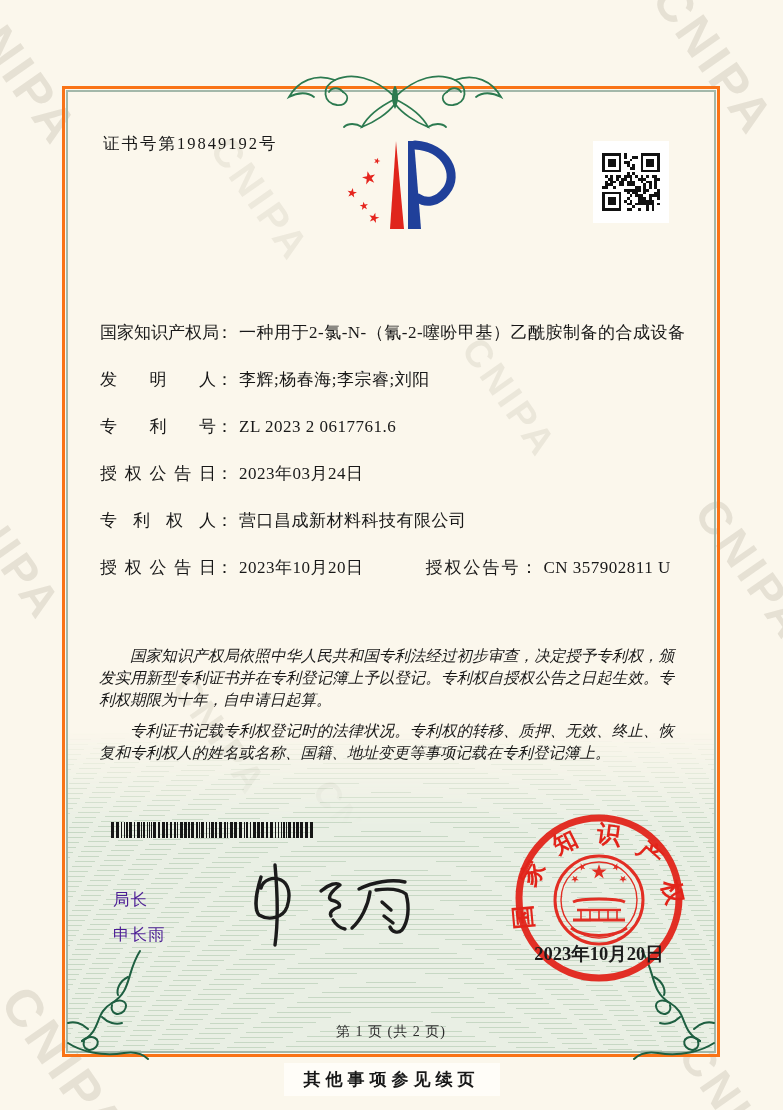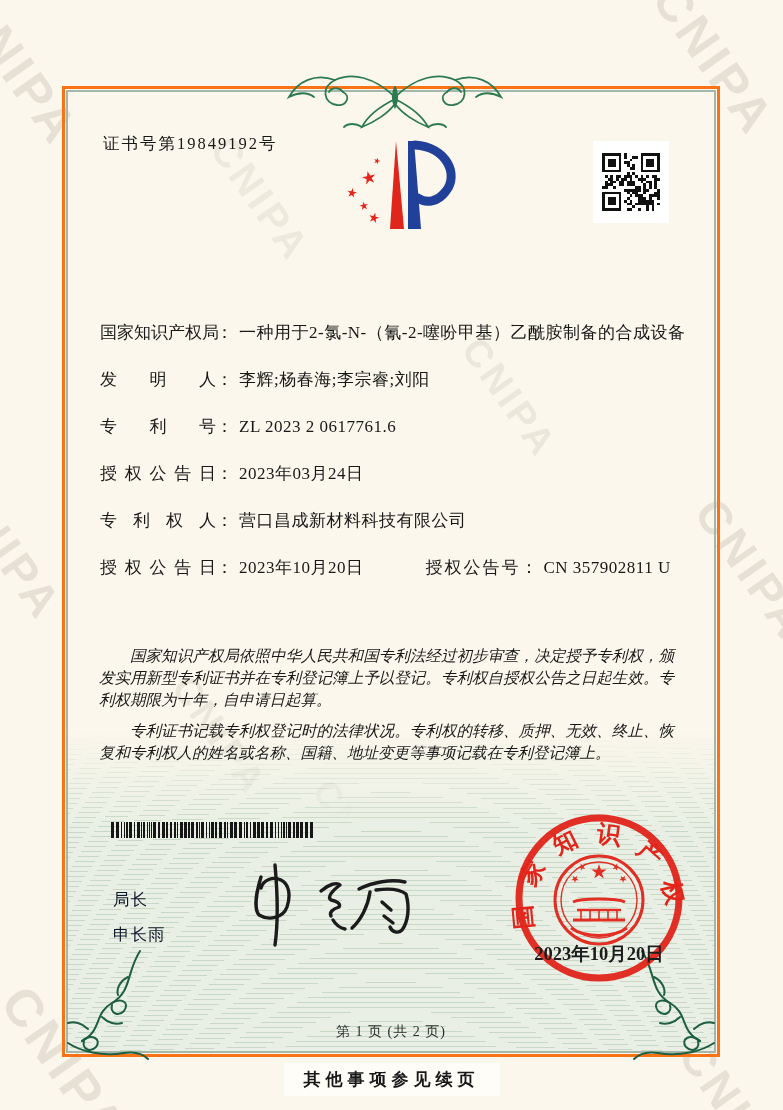--- a/index.html
+++ b/index.html
@@ -44,21 +44,21 @@
     -moz-text-align-last:justify;vertical-align:top;}
   .fcolon{display:inline-block;margin-right:6px;}
   .fvalue{letter-spacing:0.5px;margin-top:12px;}
   .flabel2{display:inline-block;margin-left:62px;letter-spacing:2px;}
   .paras{position:absolute;left:34px;top:556px;width:575px;
     font-size:15.5px;line-height:22px;text-align:justify;font-style:italic;}
   .paras p{margin:0 0 9px 0;text-indent:2em;font-style:italic;}
   .barcode{position:absolute;left:46px;top:733px;width:205px;height:16px;}
   .barcode i{position:absolute;top:0;bottom:0;background:#161616;}
   .officer{position:absolute;left:48px;top:800px;
-    font-family:"Liberation Sans","DejaVu Sans",sans-serif;font-size:16.5px;color:#0f172a;}
+    font-family:"Liberation Sans","DejaVu Sans",sans-serif;font-size:16.5px;color:#4c1d95;}
   .officer div{margin-bottom:13px;letter-spacing:1px;}
   .signature{position:absolute;left:168px;top:768px;}
   .seal{position:absolute;left:446px;top:721px;}
   .page-num{position:absolute;left:0;right:0;top:934px;text-align:center;
     font-size:14px;color:#2d2d2d;letter-spacing:1px;}
   .cont-note{
     position:absolute;left:50%;top:1063px;transform:translateX(-50%);
     background:#fffdf8;padding:5px 20px;font-size:17px;font-weight:bold;
     letter-spacing:5px;white-space:nowrap;
   }

